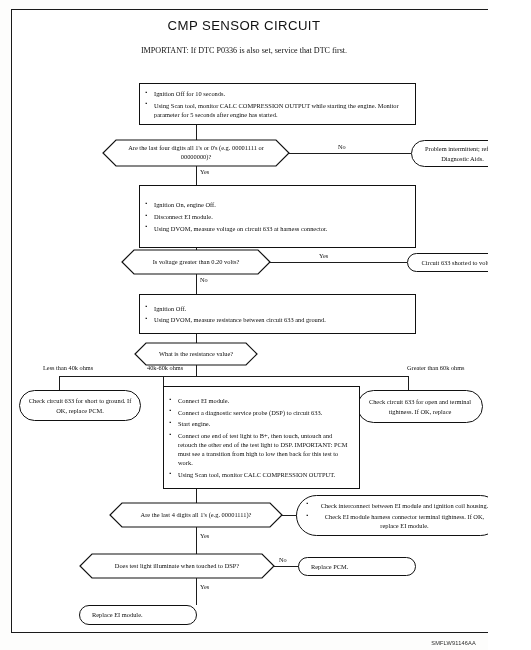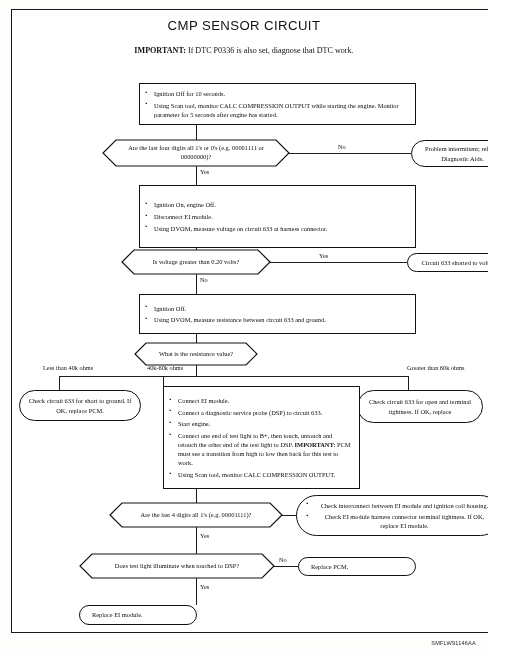--- a/index.html
+++ b/index.html
@@ -7,21 +7,21 @@
   #page{position:relative;width:488px;height:650px;background:#fdfdfc;overflow:hidden;}
   #frame{position:absolute;left:11px;top:9px;width:505px;height:622px;border:1.2px solid #1a1a1a;background:#fff;}
   .node{position:absolute;box-sizing:border-box;background:#fff;display:flex;align-items:center;}
   .proc{border:1.3px solid #111;}
   .term{border:1.6px solid #111;border-radius:999px;justify-content:center;text-align:center;}
   .txt{font-size:6.4px;line-height:1.45;color:#0d0d0d;}
   .term .txt{padding:0 8px;}
   ul.bl{margin:0;padding:0 6px 0 14px;list-style:none;width:100%;}
   ul.bl li{position:relative;margin:2.6px 0;font-size:6.4px;line-height:1.42;color:#0d0d0d;}
   ul.bl li:before{content:"\25AA";position:absolute;left:-8.5px;top:-0.3px;font-size:5.4px;color:#111;}
-  b{font-weight:bold;text-align:center;}
+  b{font-weight:normal;text-align:center;}
   .dia{position:absolute;display:flex;align-items:center;justify-content:center;}
   .dia svg{position:absolute;left:0;top:0;overflow:visible;}
   .dia span{position:relative;font-size:6.4px;line-height:1.35;color:#0d0d0d;text-align:center;padding:0 12px;}
   .ln{position:absolute;background:#1d1d1d;}
   .hl{height:1px;}
   .vl{width:1px;}
   .lbl{position:absolute;font-size:6.3px;color:#111;white-space:nowrap;}
   #title{position:absolute;left:0;right:0;top:18px;text-align:center;font-family:"Liberation Sans",sans-serif;
          font-size:13.2px;letter-spacing:.4px;color:#111;}
   #important{position:absolute;left:0;right:0;top:46px;text-align:center;font-size:8.1px;color:#111;}
@@ -29,21 +29,21 @@
         letter-spacing:.2px;color:#2a2a2a;}
 </style>
 </head>
 <body>
 
 <div id="page">
   <div id="frame"></div>
 
   <div id="title">CMP SENSOR CIRCUIT</div>
   <div id="important">
-    <b>IMPORTANT:</b><span> If DTC P0336 is also set, diagnose that DTC work.</span>
+    <b>IMPORTANT:</b><span> If DTC P0336 is also set, service that DTC first.</span>
   </div>
 
   <div class="node proc" style="left:139px;top:83px;width:277px;height:42px;">
     <ul class="bl">
       <li>Ignition Off for 10 seconds.</li>
       <li>Using Scan tool, monitor CALC COMPRESSION OUTPUT while starting the engine. Monitor parameter for 5 seconds after engine has started.</li>
     </ul>
   </div>
   <div class="ln vl" style="left:196px;top:125px;height:15px;"></div>
 

